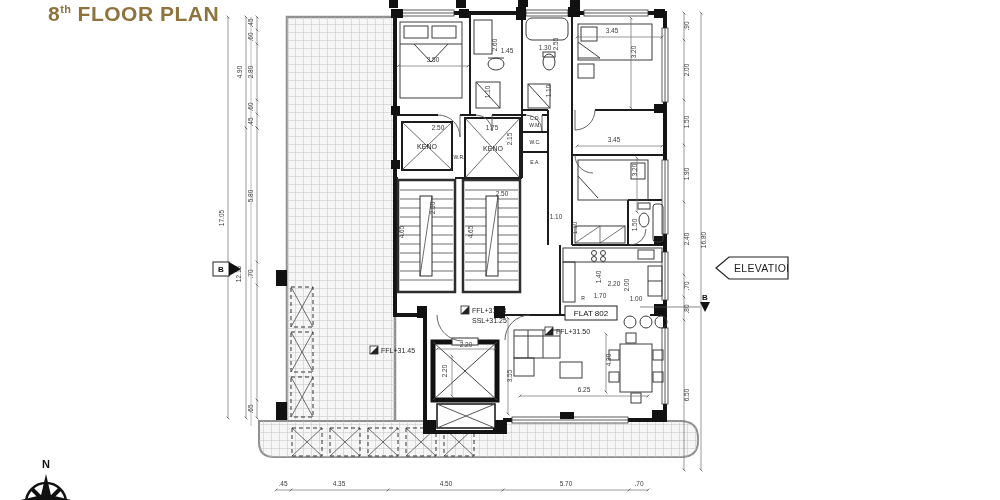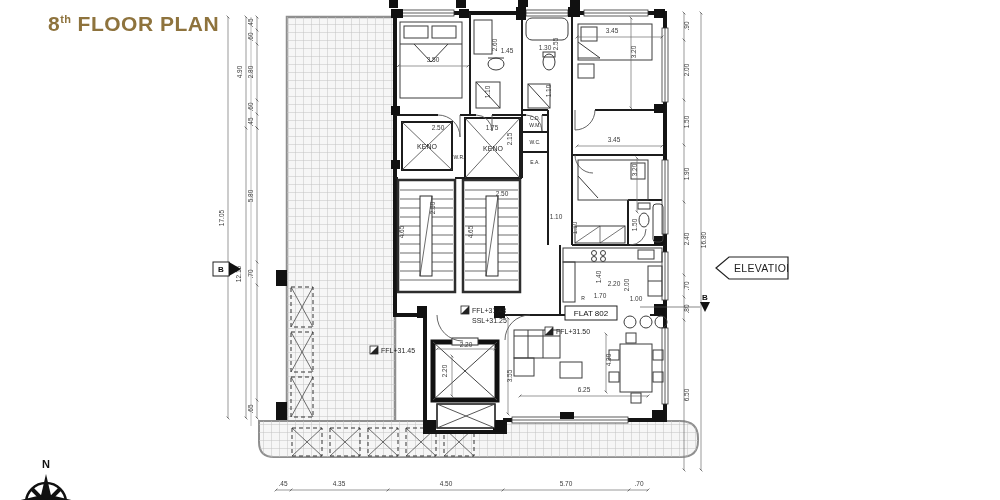--- a/index.html
+++ b/index.html
@@ -1,18 +1,18 @@
 <!DOCTYPE html>
 <html><head>
 <meta charset="utf-8">
 <style>
   html,body{margin:0;padding:0;background:#fff;}
   .canvas{position:relative;width:1000px;height:500px;background:#ffffff;overflow:hidden;
           font-family:"Liberation Sans",sans-serif;}
-  .title{position:absolute;left:48px;top:12px;font-size:21px;font-weight:bold;color:#8e733d;
+  .title{position:absolute;left:48px;top:2px;font-size:21px;font-weight:bold;color:#8e733d;
          letter-spacing:.5px;}
   .title sup{font-size:11px;}
   .title .rest{margin-left:6px;}
   svg text{font-family:"Liberation Sans",sans-serif;}
   .dt{font-size:6.5px;fill:#3a3a3a;}
   .rl{font-size:7px;fill:#1e1e1e;}
   .sm{font-size:5px;fill:#1e1e1e;}
   .lv{font-size:7px;fill:#1e1e1e;}
   .dim{stroke:#6f6f6f;stroke-width:.7;fill:none;
        marker-start:url(#tk);marker-mid:url(#tk);marker-end:url(#tk);}

